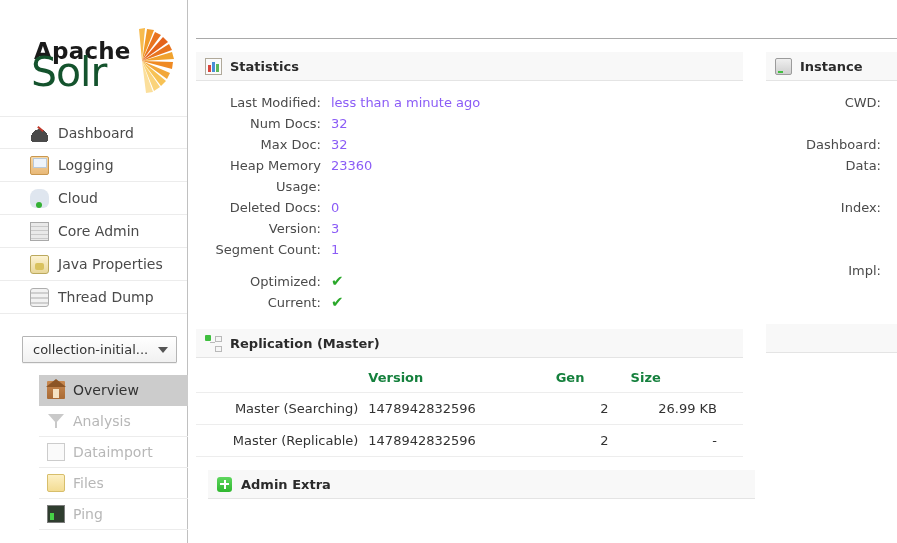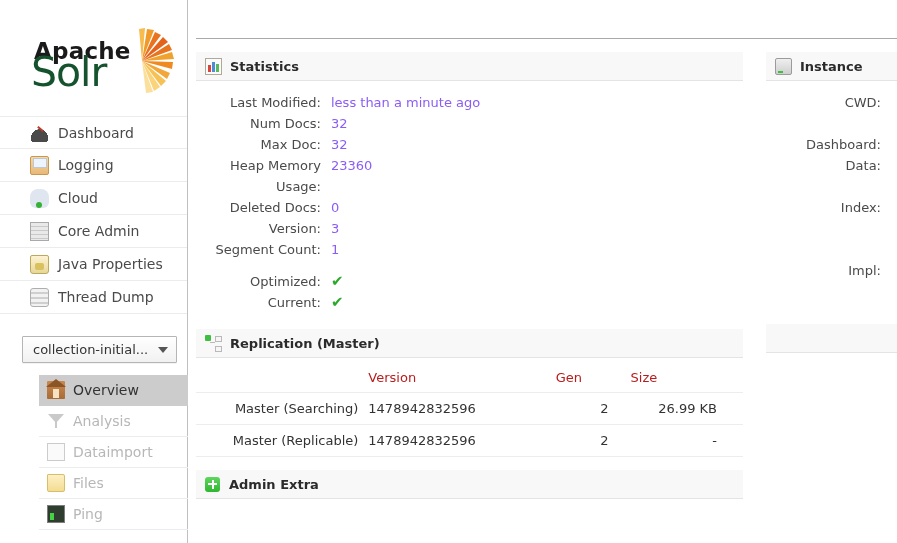--- a/index.html
+++ b/index.html
@@ -113,35 +113,35 @@
   }
   .kv-value { color: #8b5cf6; }
   #stats-body { padding: 11px 0 4px 0; }
   .check { color: #2aa82a; font-size: 15px; line-height: 21px; }
   .kv.spaced { margin-top: 11px; }
 
   
   #repl-panel { left: 0; top: 290px; width: 547px; }
   #repl-table { width: 100%; border-collapse: collapse; margin-top: 8px; }
   #repl-table th {
-    font-weight: normal; color: #b91c1c; font-size: 13px;
+    font-weight: bold; color: #15803d; font-size: 13px;
     text-align: left; padding: 4px 0 7px 0;
     border-bottom: 1px solid #ededed;
   }
   #repl-table td {
     font-size: 13px; color: #333; padding: 8px 0;
     border-bottom: 1px solid #ededed;
   }
   .col-name { width: 138px; text-align: right !important; padding-right: 10px !important; }
   .col-ver  { width: 150px; }
   .col-gen  { width: 60px; text-align: right; padding-right: 22px !important; }
   .col-size { width: 90px; text-align: right; padding-right: 26px !important; }
 
   
-  #extra-panel { left: 0; top: 431px; width: 547px; }
+  #extra-panel { left: 12px; top: 431px; width: 547px; }
   .plus-ico {
     width: 15px; height: 15px; border-radius: 3px;
     background: linear-gradient(#5ed65e, #2fb72f);
     position: relative; flex: 0 0 15px; margin-right: 9px;
   }
   .plus-ico::before, .plus-ico::after {
     content:""; position: absolute; background: #fff;
   }
   .plus-ico::before { left: 3px; top: 6.5px; width: 9px; height: 2px; }
   .plus-ico::after  { top: 3px; left: 6.5px; height: 9px; width: 2px; }

